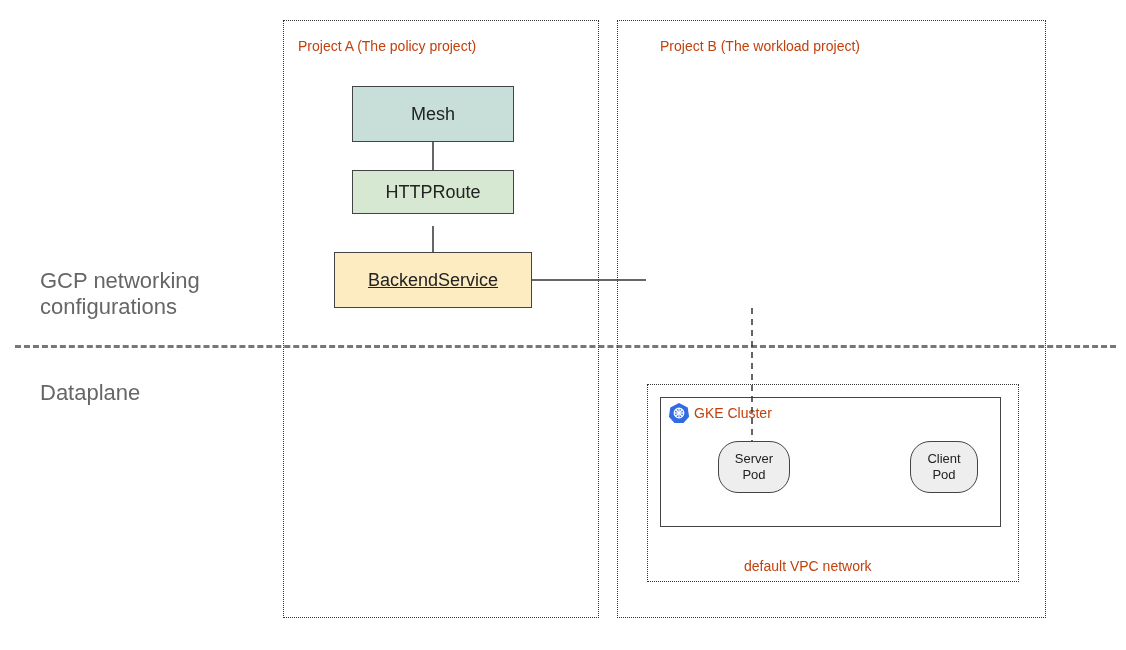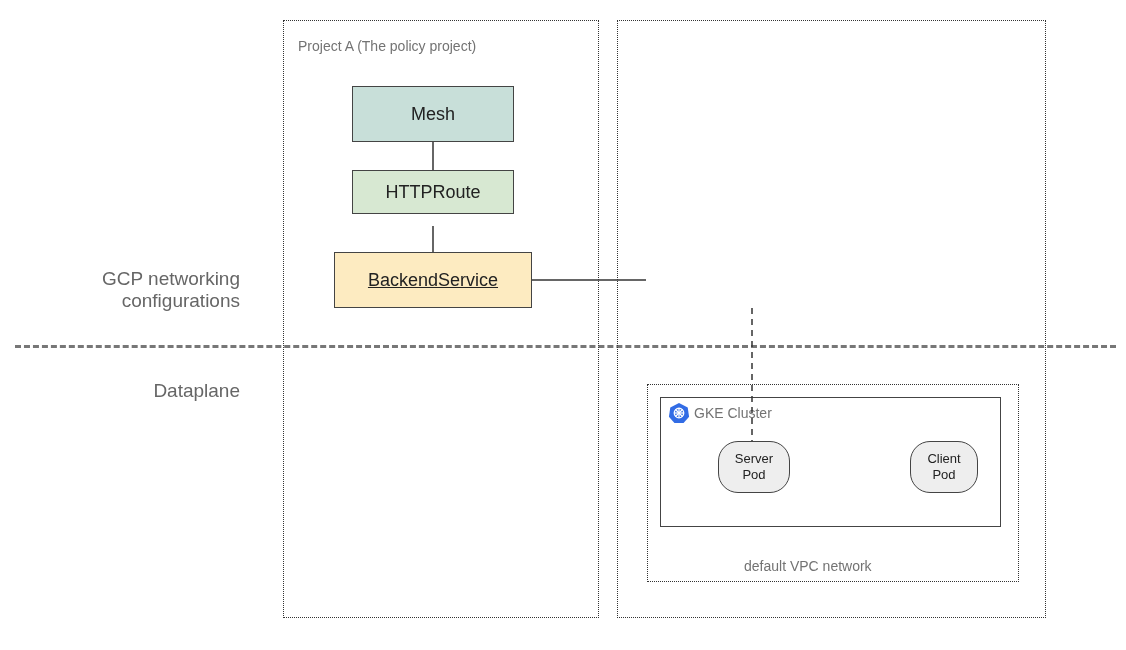--- a/index.html
+++ b/index.html
@@ -16,37 +16,37 @@
     height: 650px;
   }
   .dotted-box {
     position: absolute;
     border: 1px dotted #333;
     background: transparent;
   }
   .box-label {
     position: absolute;
     font-size: 14px;
-    color: #737373;
+    color: #c2410c;
   }
   .node {
     position: absolute;
     border: 1px solid #444;
     display: flex;
     align-items: center;
     justify-content: center;
     font-size: 18px;
     color: #222;
   }
   .node.small { font-size: 13px; line-height: 1.25; text-align: center; flex-direction: column; border-radius: 20px; }
   .side-label {
     position: absolute;
-    font-size: 19px;
+    font-size: 22px;
     color: #666;
-    text-align: right;
+    text-align: left;
     width: 200px;
   }
   .dashline {
     position: absolute;
     border-top: 3px dashed #777;
     left: 15px;
     right: 10px;
   }
   svg.connectors {
     position: absolute;
@@ -67,20 +67,21 @@
   <div class="side-label" style="left:40px; top:268px; white-space:pre-line;">GCP networking
 configurations</div>
   <div class="side-label" style="left:40px; top:380px;">Dataplane</div>
 
   <div class="dashline" style="top:345px;"></div>
 
   <div class="dotted-box" style="left:283px; top:20px; width:316px; height:598px;"></div>
   <div class="box-label" style="left:298px; top:38px;">Project A (The policy project)</div>
 
   <div class="dotted-box" style="left:617px; top:20px; width:429px; height:598px;"></div>
+  <div class="box-label" style="left:660px; top:38px;">Project B (The workload project)</div>
 
   <div class="node" style="left: 352px; top: 86px; width: 162px; height: 56px; background-color: rgb(200, 223, 217);">
       <span>Mesh</span>
     </div>
 
   <div class="node" style="left: 352px; top: 170px; width: 162px; height: 44px; background-color: rgb(215, 232, 210);">
       <span>HTTPRoute</span>
     </div>
 
   <div class="node" style="left: 334px; top: 252px; width: 198px; height: 56px; background-color: rgb(253, 235, 193); text-decoration: underline;">

